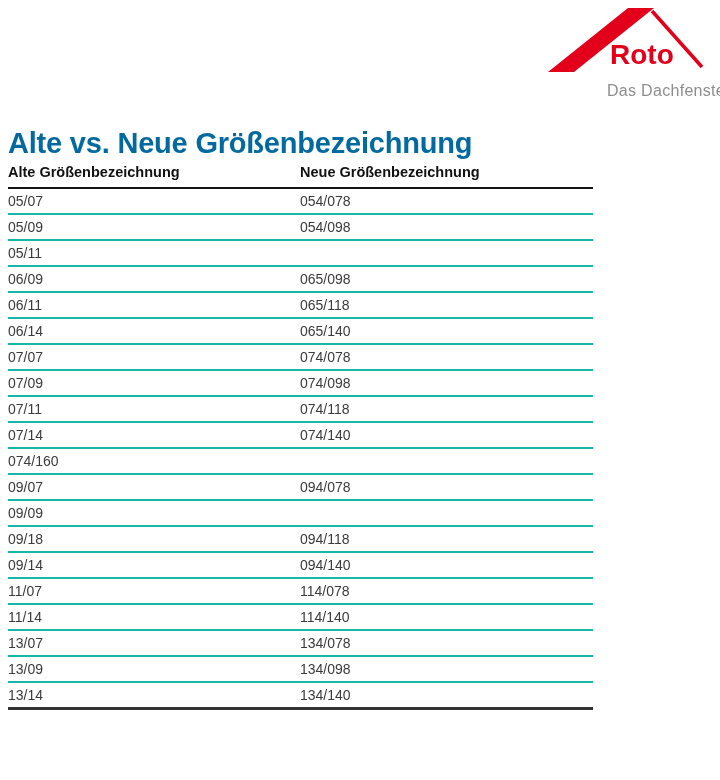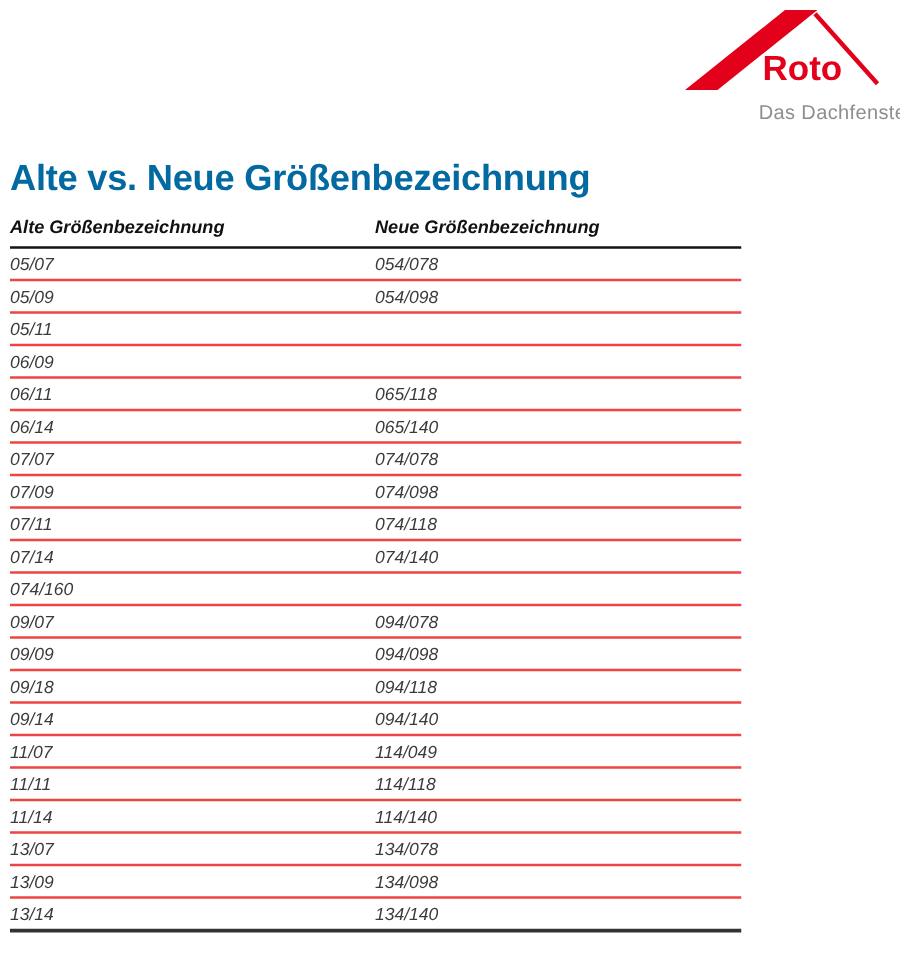--- a/index.html
+++ b/index.html
@@ -62,38 +62,37 @@
     font-size: 29px;
     font-weight: bold;
     color: #e2001a;
     letter-spacing: -0.2px;
     white-space: nowrap;
   }
 
   
   .size-table {
     position: absolute;
-    top: 174px;
+    top: 164px;
     left: 8px;
     width: 585px;
-    font-style: italic;
   }
   .thead {
     display: flex;
     padding-bottom: 7px;
     border-bottom: 2px solid #141414;
     font-size: 14.5px;
     font-weight: bold;
     color: #111111;
   }
   .trow {
     display: flex;
     height: 24px;
     align-items: center;
-    border-bottom: 2px solid #ef4444;
+    border-bottom: 2px solid #14b8a6;
     font-size: 14px;
     color: #3b3b3b;
   }
   .trow.last {
     border-bottom: 3px solid #333333;
   }
   .tcell.c0, .hcell.c0 {
     width: 292px;
     flex: 0 0 292px;
   }
@@ -129,20 +128,21 @@
         </div>
         <div class="trow">
           <div class="tcell c0">05/09</div>
           <div class="tcell c1">054/098</div>
         </div>
         <div class="trow">
           <div class="tcell c0">05/11</div>
         </div>
         <div class="trow">
           <div class="tcell c0">06/09</div>
+          <div class="tcell c1">065/098</div>
         </div>
         <div class="trow">
           <div class="tcell c0">06/11</div>
           <div class="tcell c1">065/118</div>
         </div>
         <div class="trow">
           <div class="tcell c0">06/14</div>
           <div class="tcell c1">065/140</div>
         </div>
         <div class="trow">
@@ -163,37 +163,32 @@
         </div>
         <div class="trow">
           <div class="tcell c1">074/160</div>
         </div>
         <div class="trow">
           <div class="tcell c0">09/07</div>
           <div class="tcell c1">094/078</div>
         </div>
         <div class="trow">
           <div class="tcell c0">09/09</div>
-          <div class="tcell c1">094/098</div>
         </div>
         <div class="trow">
           <div class="tcell c0">09/18</div>
           <div class="tcell c1">094/118</div>
         </div>
         <div class="trow">
           <div class="tcell c0">09/14</div>
           <div class="tcell c1">094/140</div>
         </div>
         <div class="trow">
           <div class="tcell c0">11/07</div>
-          <div class="tcell c1">114/049</div>
-        </div>
-        <div class="trow">
-          <div class="tcell c0">11/11</div>
-          <div class="tcell c1">114/118</div>
+          <div class="tcell c1">114/078</div>
         </div>
         <div class="trow">
           <div class="tcell c0">11/14</div>
           <div class="tcell c1">114/140</div>
         </div>
         <div class="trow">
           <div class="tcell c0">13/07</div>
           <div class="tcell c1">134/078</div>
         </div>
         <div class="trow">

